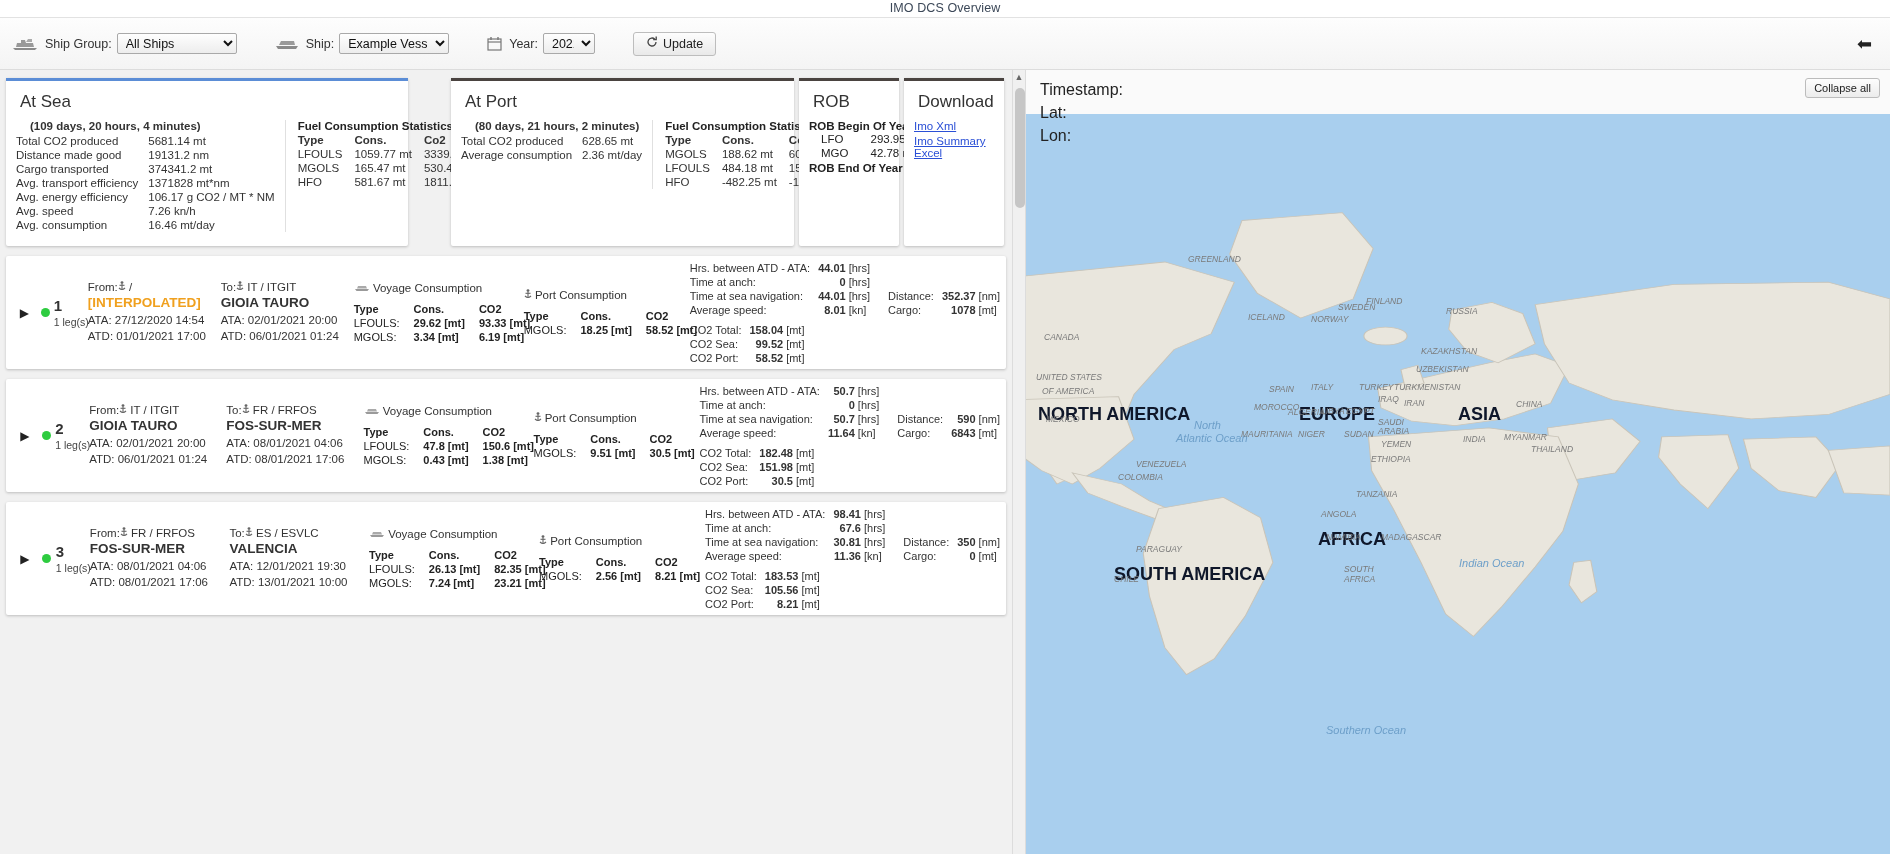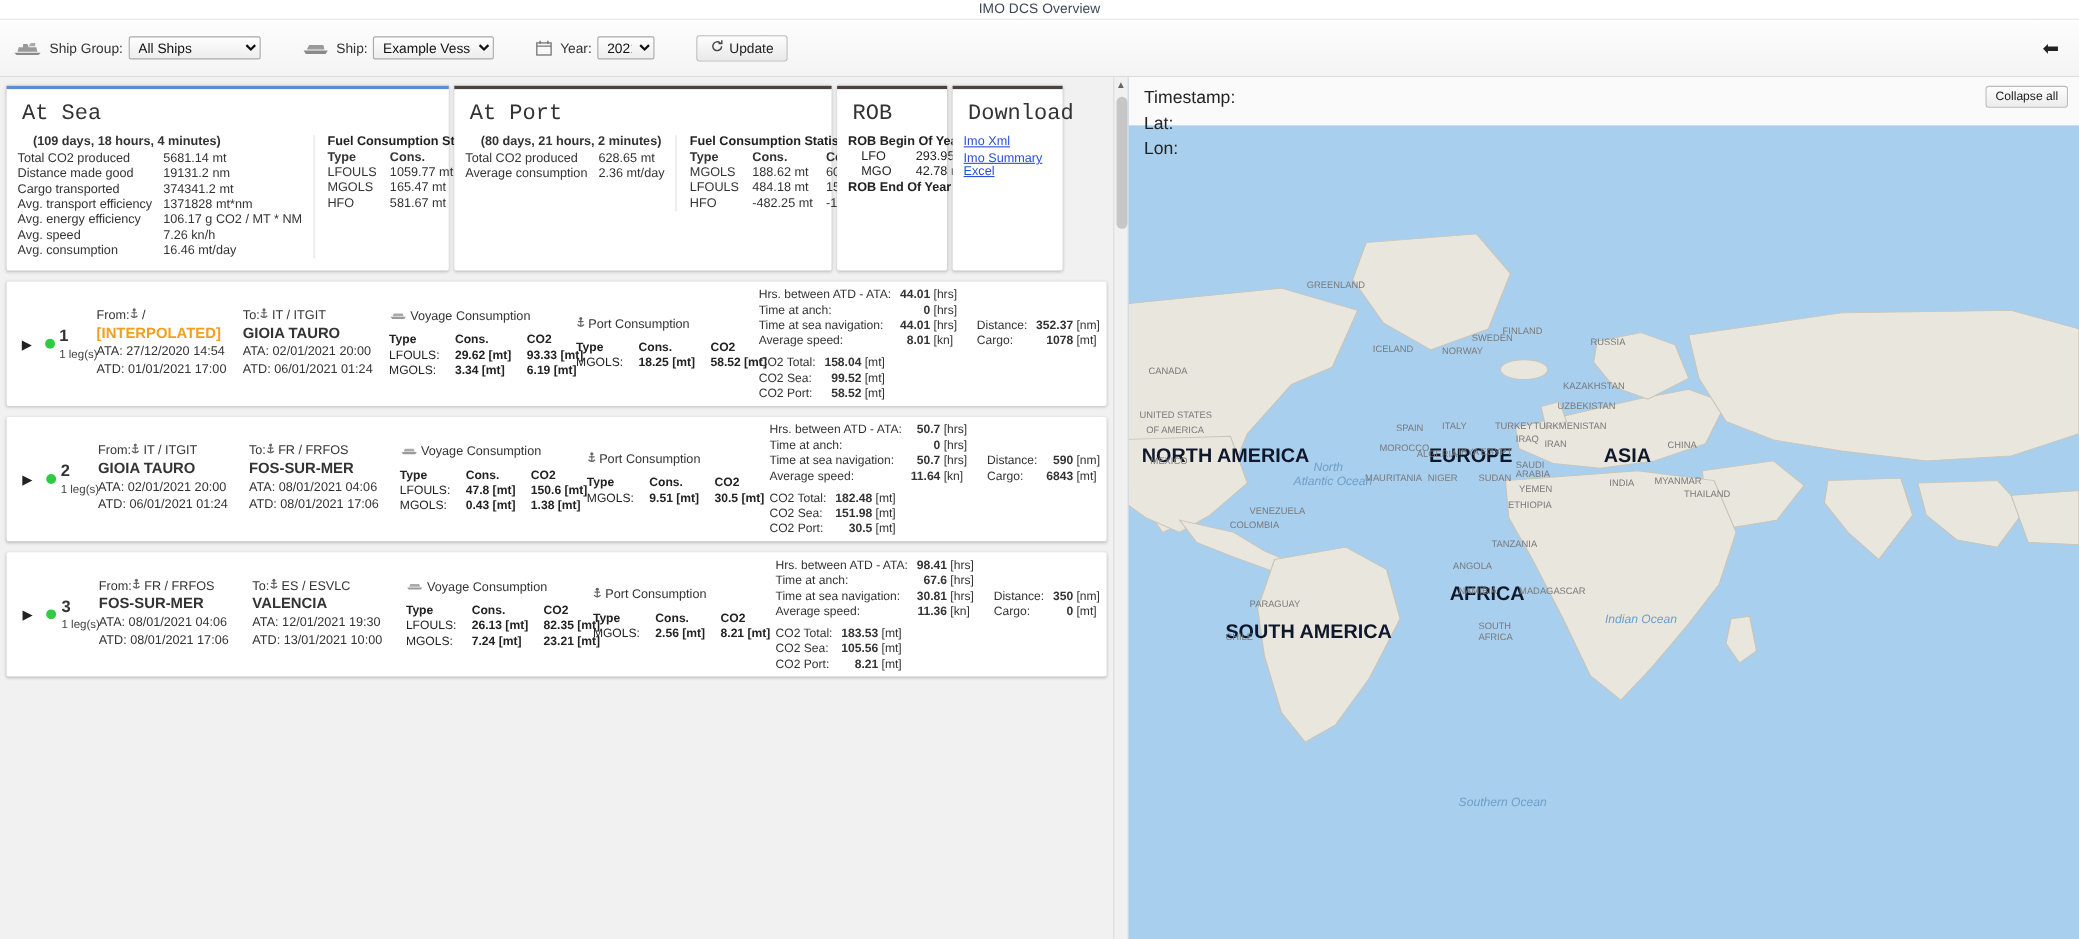--- a/index.html
+++ b/index.html
@@ -91,26 +91,25 @@
     background: #fff;
     border-radius: 2px;
     box-shadow: 0 1px 3px rgba(0,0,0,.22);
     position: relative;
     padding: 8px 10px 10px 10px;
   }
   .card .topbar { position:absolute; top:0; left:0; right:0; height:3px; }
   .card h2 {
     margin: 6px 0 8px 4px;
     font-weight: 400;
-    font-size: 20px;
+    font-size: 17px;
     color: #333;
-    font-family: Liberation Mono, monospace;
   }
   .card-sea  { width: 402px; height: 168px; margin-right: 5px; }
-  .card-port { width: 343px; height: 168px; margin-right: 5px; }
+  .card-port { width: 343px; height: 168px; margin-right: 5px; margin-left: 38px; }
   .card-rob  { width: 100px; height: 168px; margin-right: 5px; }
   .card-dl   { width: 100px; height: 168px; }
   .sea-top  { background:#5b8dd6; }
   .dark-top { background:#4a4340; }
   .split { display: flex; }
   .split .col-a { padding-right: 10px; }
   .split .col-b { padding-left: 12px; border-left: 1px solid #e0e0e0; }
   table.kv { border-collapse: collapse; font-size: 11.5px; color:#333; }
   table.kv td { padding: 1px 0; vertical-align: top; white-space: nowrap; }
   table.kv td.k { padding-right: 10px; }
@@ -182,21 +181,21 @@
   .collapse-all {
     position:absolute; right:10px; top:8px; z-index:6;
     background: linear-gradient(to bottom,#fdfdfd,#ececec);
     border:1px solid #bcbcbc; border-radius:3px;
     font-size:11px; padding:3px 8px; cursor:pointer; color:#222;
   }
   .map-top-strip { position:absolute; left:0; right:0; top:0; height:44px; background:#fafafa; z-index:1;}
   .map-canvas { position:absolute; left:0; right:0; top:44px; bottom:0; }
   .ocean-label { position:absolute; font-style: italic; color:#6d9fc9; font-size:11px; white-space:nowrap;}
   .cont-label { position:absolute; color:#0f172a; font-weight:bold; white-space:nowrap; }
-  .country-label { position:absolute; color:#7a7a7a; font-size:8.5px; white-space:nowrap; }
+  .country-label { position:absolute; color:#7a7a7a; font-size:8.5px; white-space:nowrap;font-style:italic; }
 </style>
 </head>
 <body>
 
 <div class="titlebar">
   <div class="title">IMO DCS Overview</div>
 </div>
 
 <div class="toolbar">
 
@@ -259,21 +258,21 @@
 
   <div class="left-pane">
 
     <div class="summary-row">
 
       <div class="card card-sea">
         <div class="topbar sea-top"></div>
         <h2>At Sea</h2>
         <div class="split">
           <div class="col-a">
-            <div class="period">(109 days, 18 hours, 4 minutes)</div>
+            <div class="period">(109 days, 20 hours, 4 minutes)</div>
             <table class="kv">
               <tbody>
                   <tr>
                     <td class="k">Total CO2 produced</td>
                     <td>5681.14 mt</td>
                   </tr>
                   <tr>
                     <td class="k">Distance made good</td>
                     <td>19131.2 nm</td>
                   </tr>

